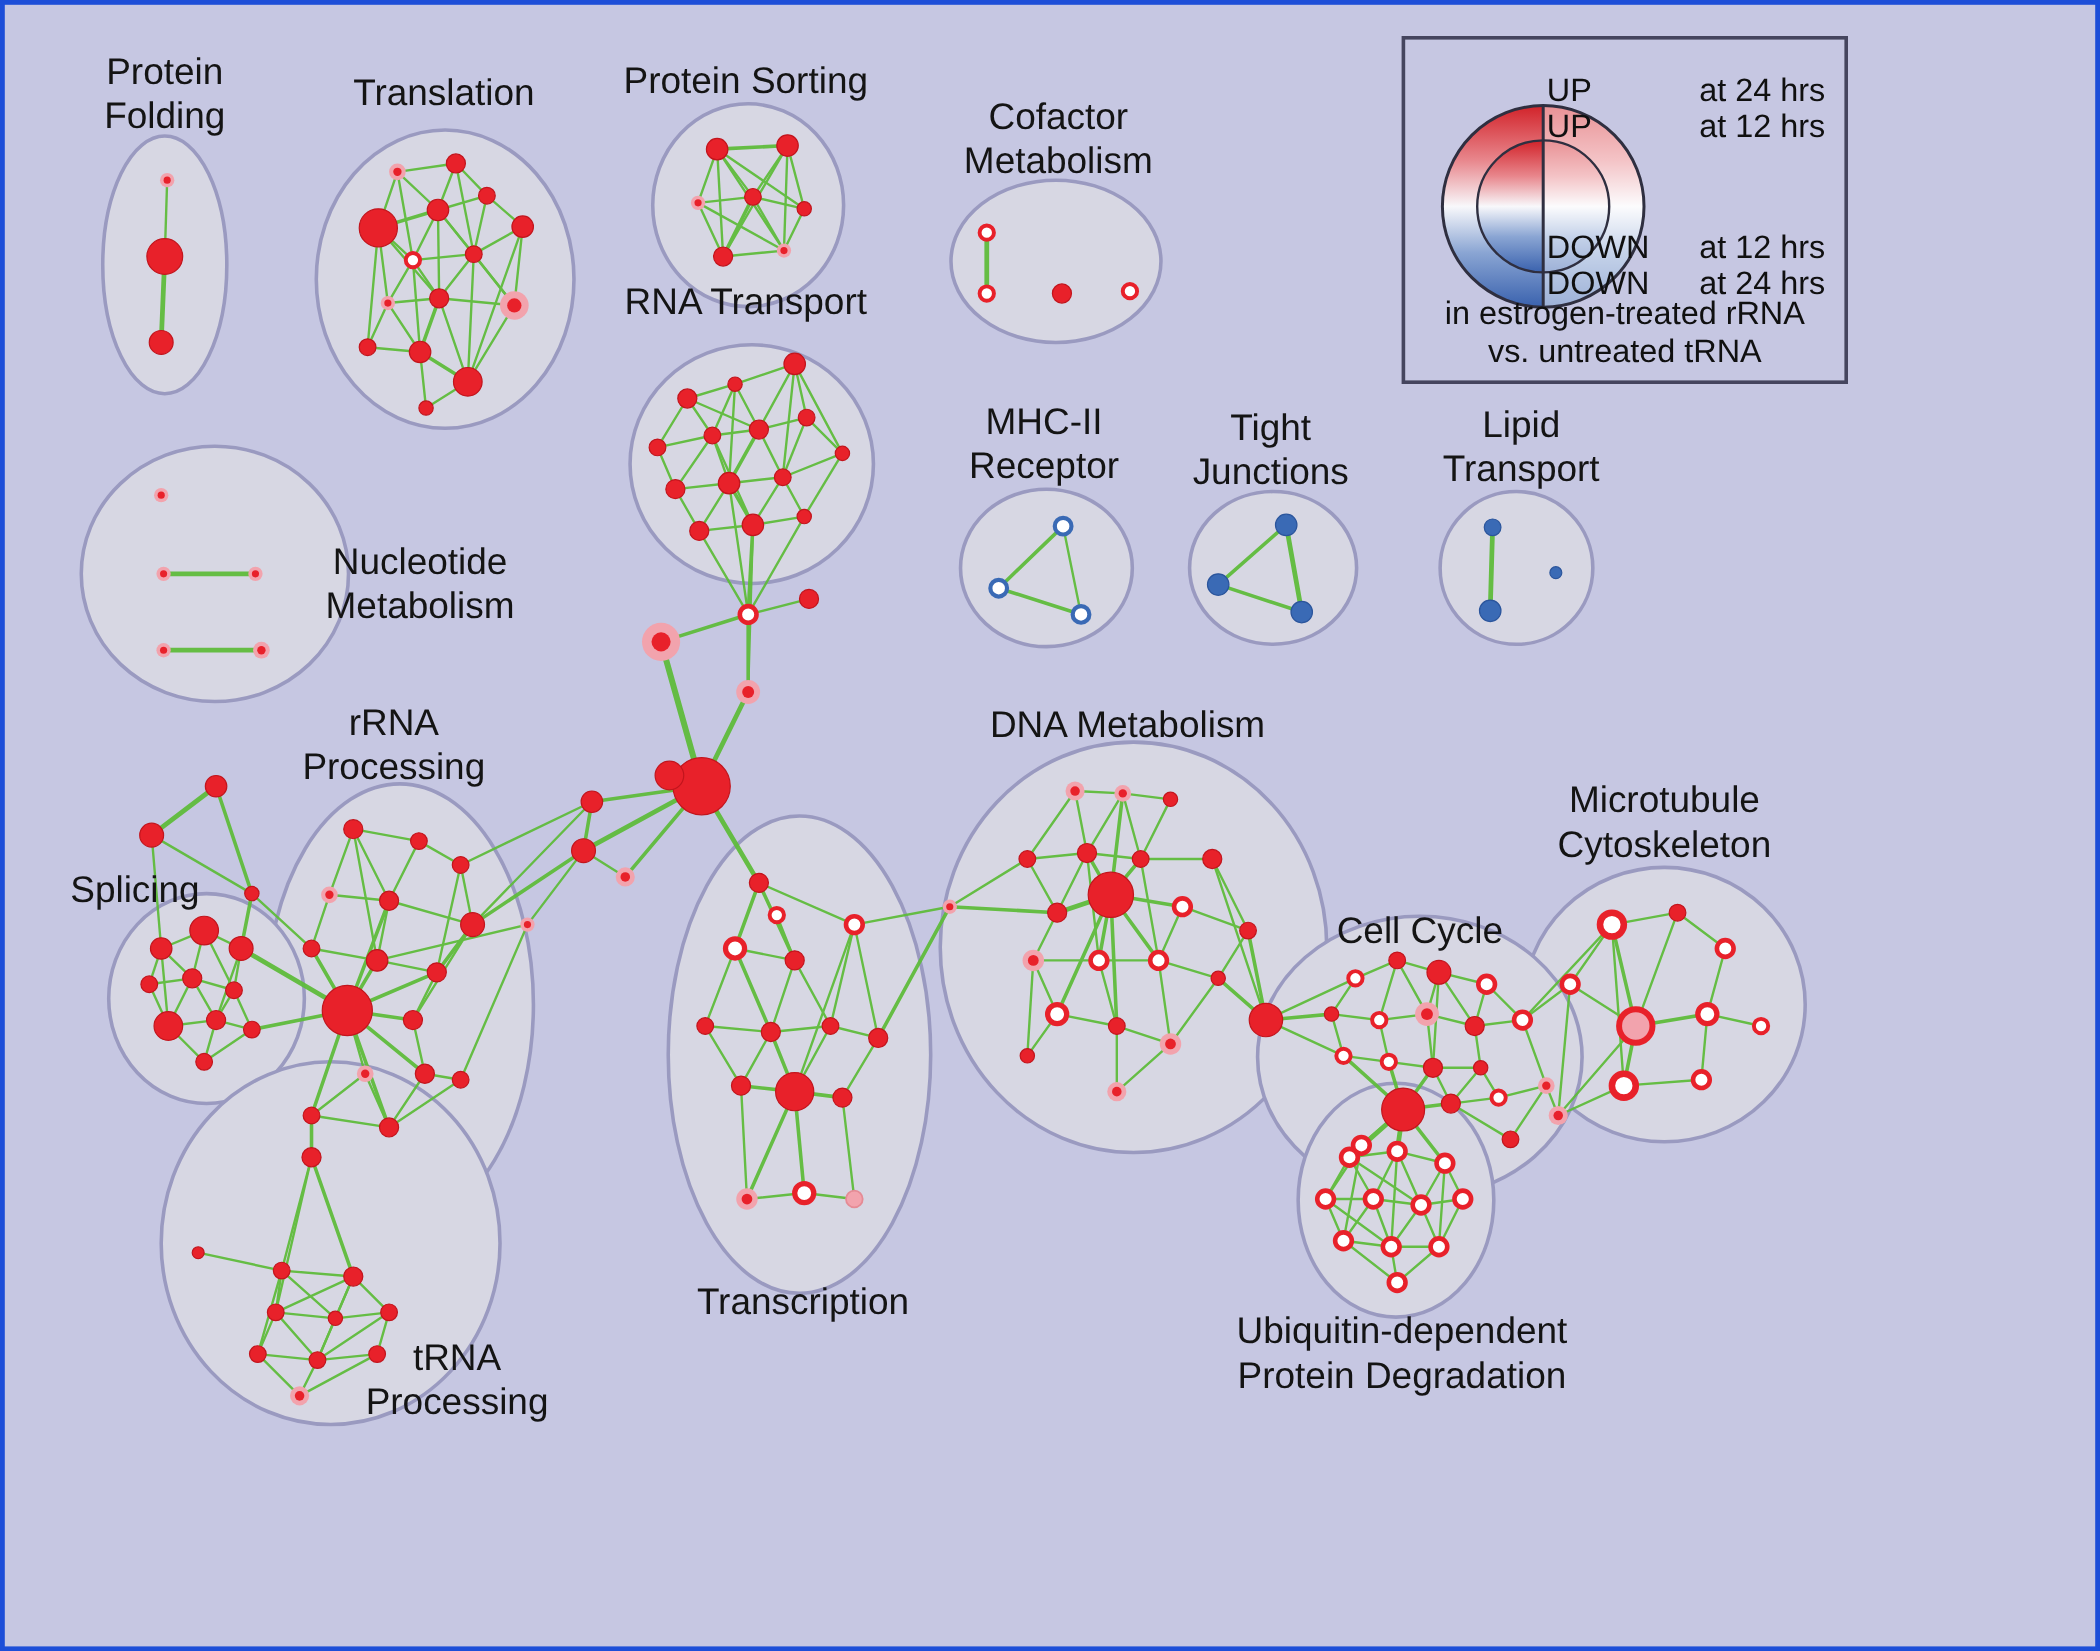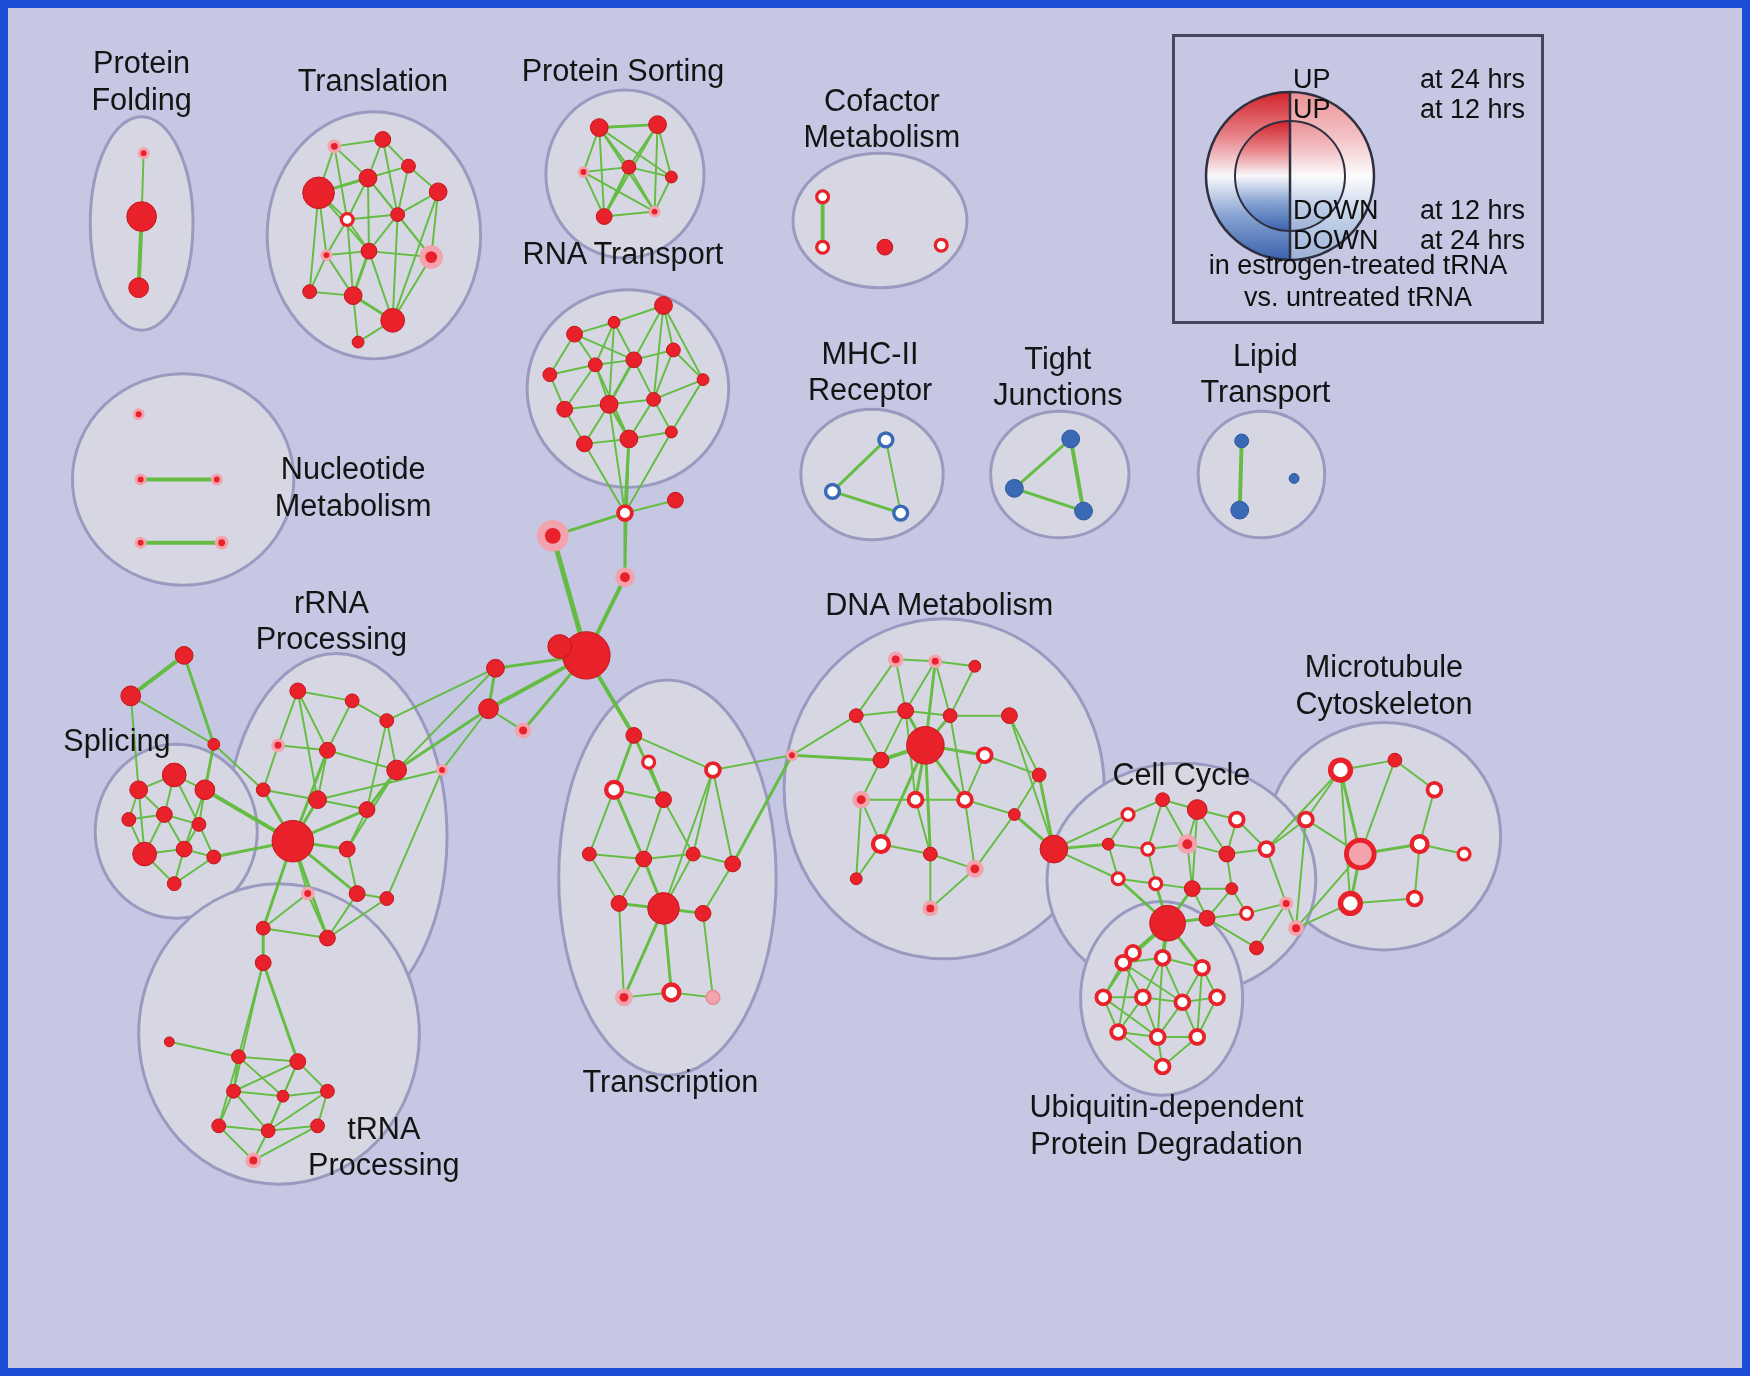--- a/index.html
+++ b/index.html
@@ -1,17 +1,17 @@
 <!DOCTYPE html>
 <html><head>
 <meta charset="utf-8">
 <style>
   html,body{margin:0;padding:0;background:#b9bad6;}
   .stage{position:relative;width:1750px;height:1376px;background:#c6c7e2;
-    border:8px solid #1d4ed8;box-sizing:border-box;overflow:hidden;
+    border:4px solid #1d4ed8;box-sizing:border-box;overflow:hidden;
     font-family:"Liberation Sans", sans-serif;}
   .net-svg{position:absolute;left:0;top:0;width:100%;height:100%;}
   .cluster-label{font-size:31px;fill:#141414;font-family:"Liberation Sans",sans-serif;}
   .legend{position:absolute;left:1164px;top:26px;width:372px;height:290px;
     border:3px solid #45455e;box-sizing:border-box;}
   .legend-svg{position:absolute;left:0;top:0;width:100%;height:100%;}
   .lg-row{position:absolute;left:118px;right:16px;display:flex;
     justify-content:space-between;font-size:27px;color:#101010;line-height:30px;}
   .lg-r1{top:27px;} .lg-r2{top:57px;} .lg-r3{top:158px;} .lg-r4{top:188px;}
   .lg-caption{position:absolute;left:0;right:0;top:212px;text-align:center;
@@ -695,18 +695,18 @@
     </div>
     <div class="lg-row lg-r3">
       <span>DOWN</span>
       <span>at 12 hrs</span>
     </div>
     <div class="lg-row lg-r4">
       <span>DOWN</span>
       <span>at 24 hrs</span>
     </div>
     <div class="lg-caption">
-      <div>in estrogen-treated tRNA</div>
+      <div>in estrogen-treated rRNA</div>
       <div>vs. untreated tRNA</div>
     </div>
   </div>
 
 </div>
 
 </body></html>

